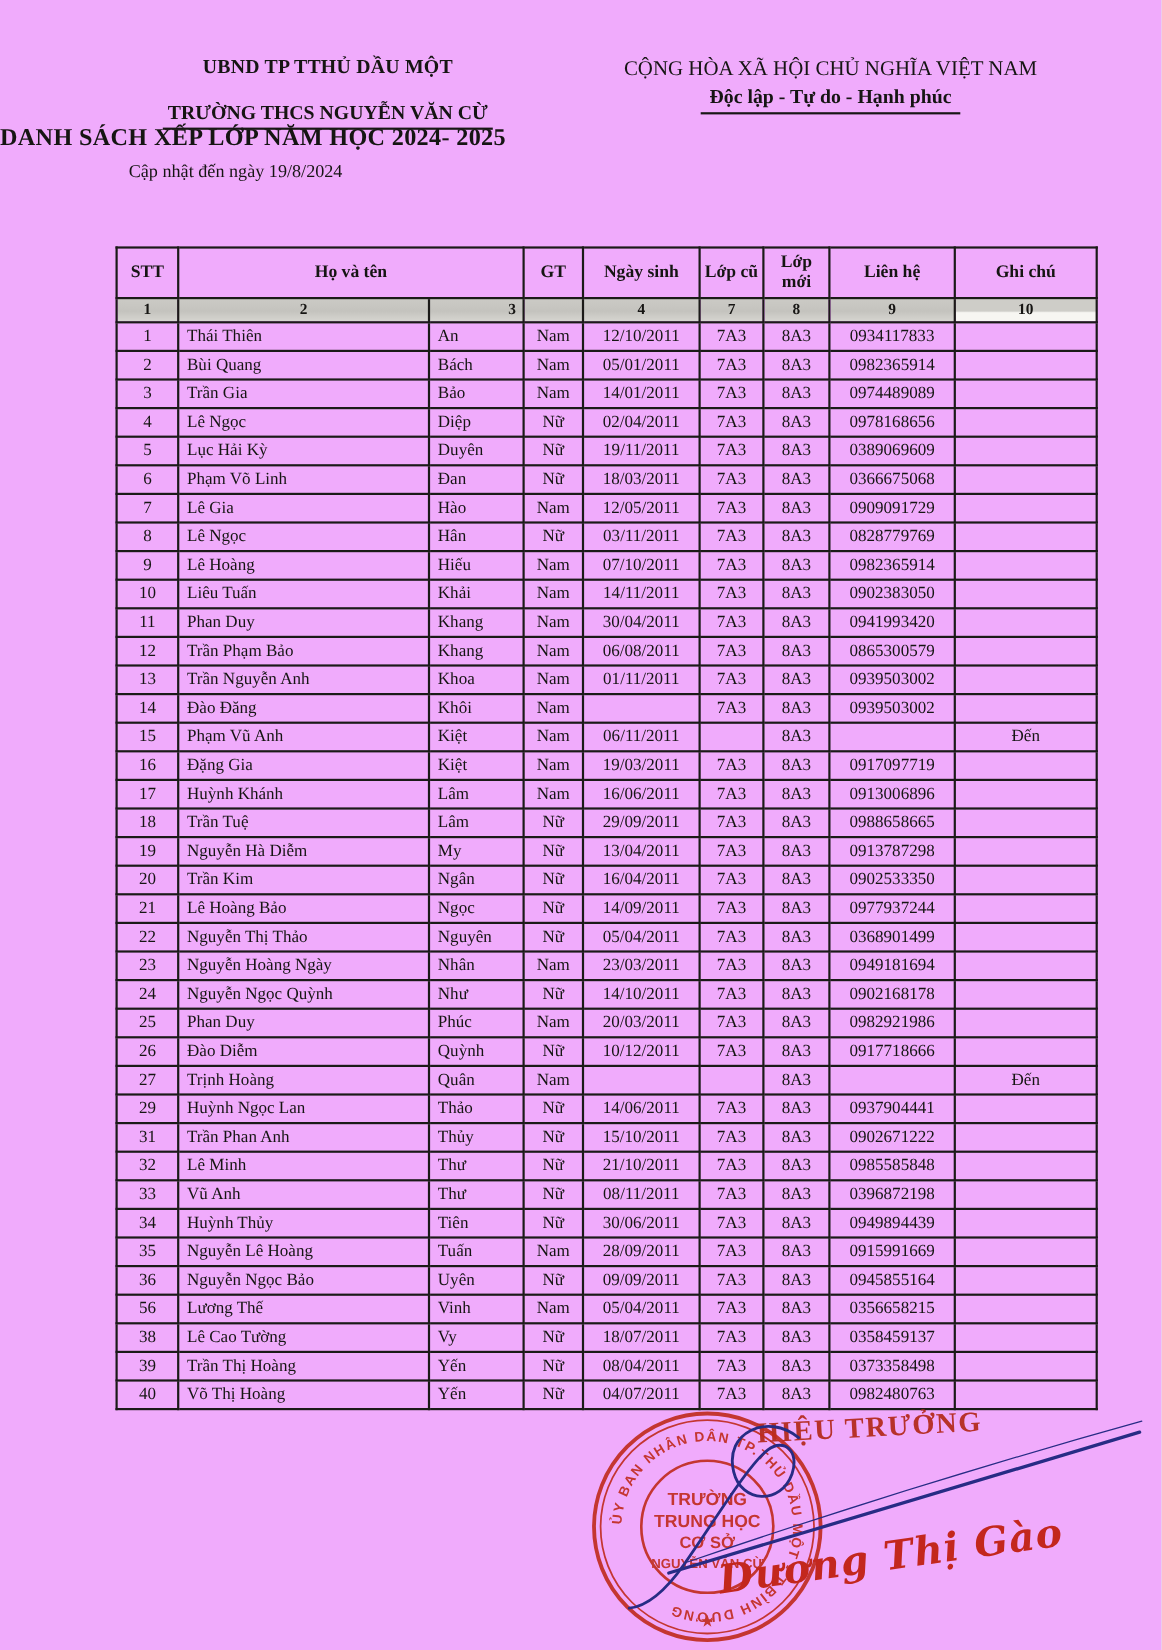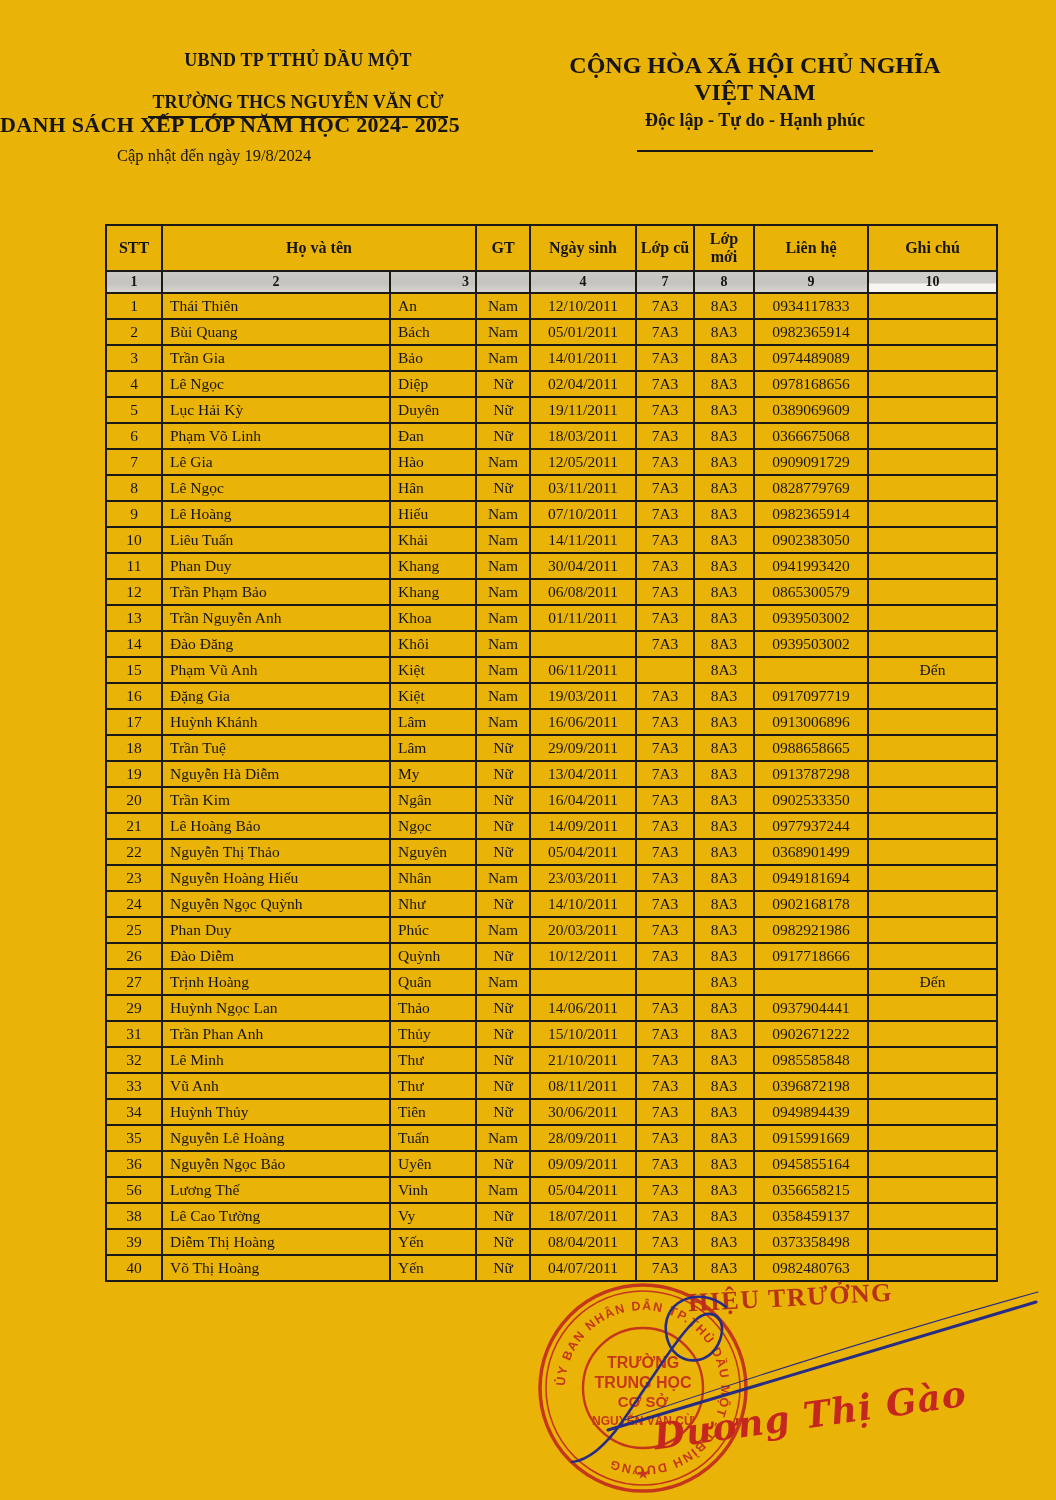--- a/index.html
+++ b/index.html
@@ -1,33 +1,33 @@
 <!DOCTYPE html>
 <html><head>
 <meta charset="utf-8">
 <style>
   html,body{margin:0;padding:0;background:#e8e6e1;}
   .page{
     position:relative;
     width:1056px;height:1500px;
     margin:0 auto;
-    background:#eab308;
+    background:#f0abfc;
     font-family:"Liberation Serif","DejaVu Serif",serif;
     color:#161513;
     overflow:hidden;
   }
   
   .hdr-left{position:absolute;left:118px;top:50px;width:360px;text-align:center;}
   .hdr-right{position:absolute;left:540px;top:52px;width:430px;text-align:center;}
   .hl1{font-weight:bold;font-size:18px;letter-spacing:.2px;}
   .hl2{font-weight:bold;font-size:18px;margin-top:3px;display:inline-block;
        border-bottom:2.5px solid #181715;padding:0 4px 3px;}
-  .hr1{font-weight:bold;font-size:24px;}
+  .hr1{font-weight:normal;font-size:19px;}
   .hr2{font-weight:bold;font-size:18px;margin-top:4px;display:inline-block;
-       border-bottom:2.5px solid #181715;padding:0 8px 19px;}
+       border-bottom:2.5px solid #181715;padding:0 8px 3px;}
   .title{position:absolute;left:0;top:112px;width:100%;text-align:left;
          font-weight:bold;font-size:22px;letter-spacing:.3px;}
   .note{position:absolute;left:117px;top:146px;font-size:16.5px;}
   
   table.roster{
     position:absolute;left:105px;top:176px;width:891px;
     border-collapse:collapse;table-layout:fixed;margin-top:48px;
   }
   .roster th,.roster td{
     border:2px solid #1b1a18;
@@ -374,21 +374,21 @@
       <td class="c-gt">Nữ</td>
       <td class="c-ns">05/04/2011</td>
       <td class="c-cu">7A3</td>
       <td class="c-moi">8A3</td>
       <td class="c-lh">0368901499</td>
       <td class="c-gc"></td>
     </tr>
 
     <tr>
       <td class="c-stt">23</td>
-      <td class="c-ho">Nguyễn Hoàng Hiếu</td>
+      <td class="c-ho">Nguyễn Hoàng Ngày</td>
       <td class="c-ten">Nhân</td>
       <td class="c-gt">Nam</td>
       <td class="c-ns">23/03/2011</td>
       <td class="c-cu">7A3</td>
       <td class="c-moi">8A3</td>
       <td class="c-lh">0949181694</td>
       <td class="c-gc"></td>
     </tr>
 
     <tr>
@@ -544,21 +544,21 @@
       <td class="c-gt">Nữ</td>
       <td class="c-ns">18/07/2011</td>
       <td class="c-cu">7A3</td>
       <td class="c-moi">8A3</td>
       <td class="c-lh">0358459137</td>
       <td class="c-gc"></td>
     </tr>
 
     <tr>
       <td class="c-stt">39</td>
-      <td class="c-ho">Diễm Thị Hoàng</td>
+      <td class="c-ho">Trần Thị Hoàng</td>
       <td class="c-ten">Yến</td>
       <td class="c-gt">Nữ</td>
       <td class="c-ns">08/04/2011</td>
       <td class="c-cu">7A3</td>
       <td class="c-moi">8A3</td>
       <td class="c-lh">0373358498</td>
       <td class="c-gc"></td>
     </tr>
 
     <tr>

